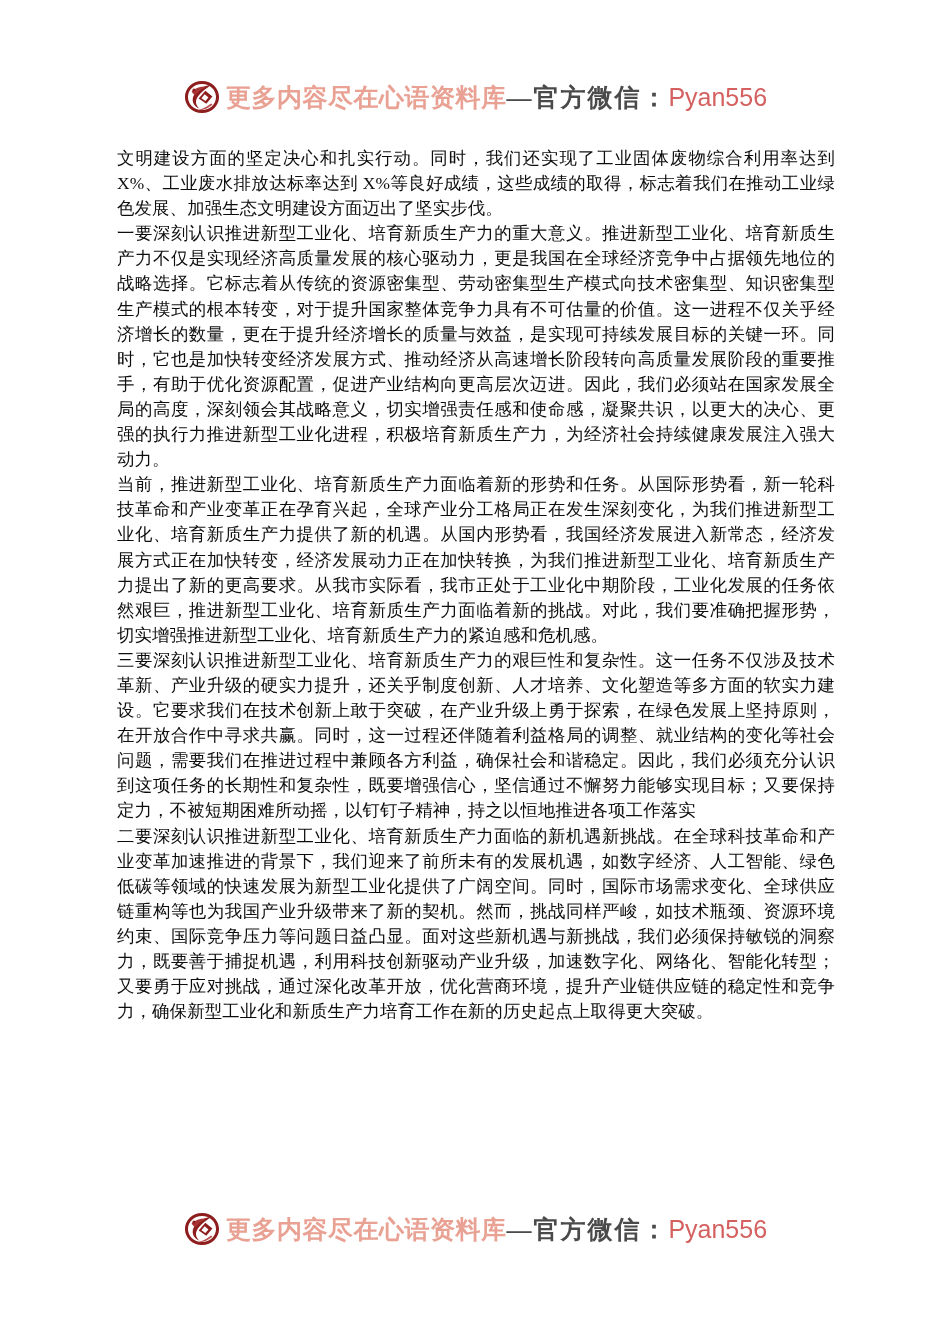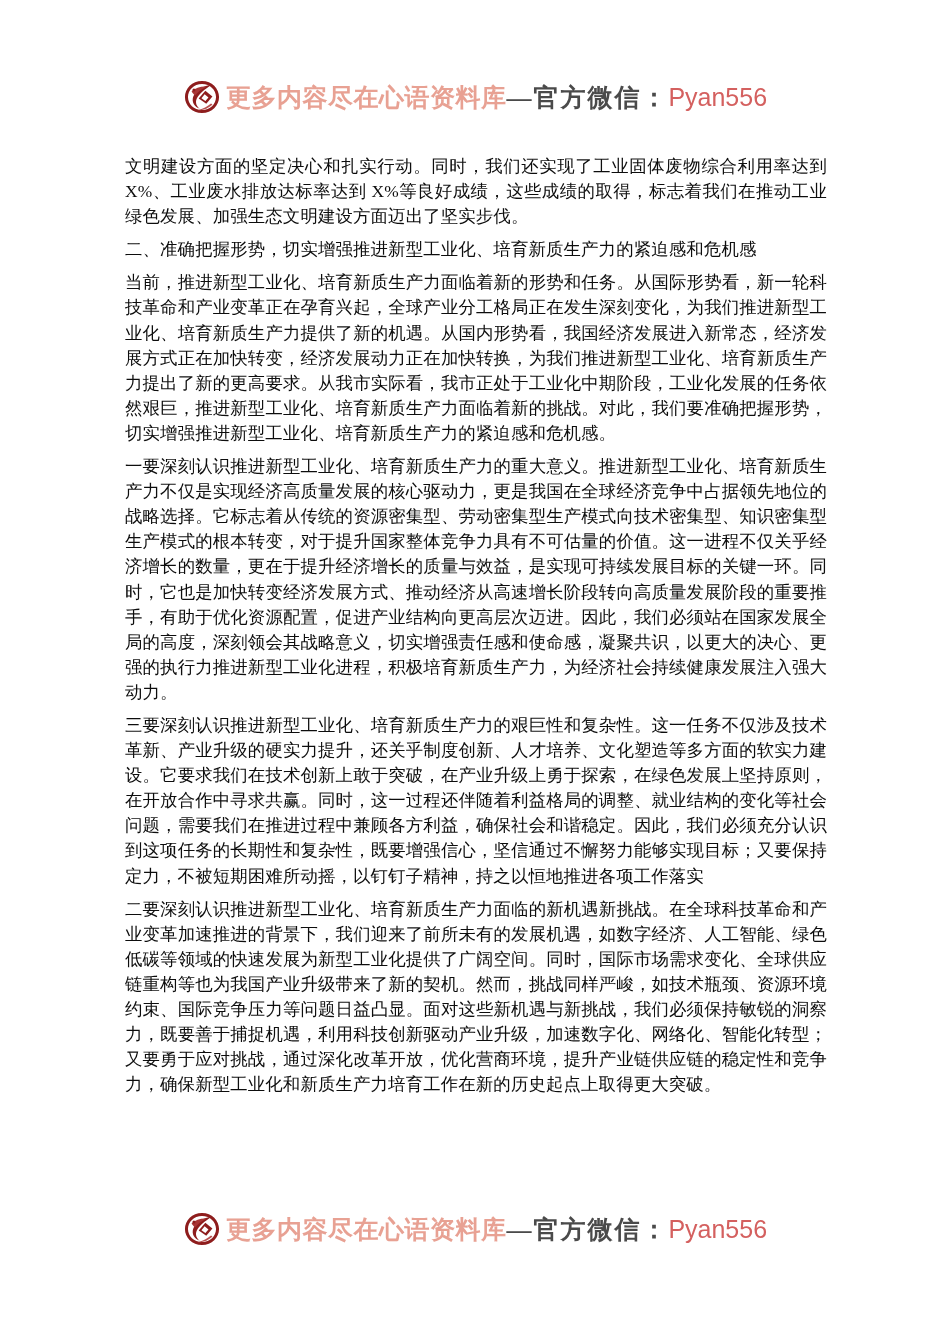--- a/index.html
+++ b/index.html
@@ -70,21 +70,21 @@
 
   
   .body-text {
     position: absolute;
     left: 117px;
     top: 146px;
     width: 718px;
   }
 
   .para {
-    margin: 8px;
+    margin: 0;
     padding: 0;
     font-size: 17.4px;
     line-height: 25.1px;
     text-align: justify;
     text-justify: inter-ideograph;
     color: #0d0d0d;
     font-family: "Liberation Serif", "DejaVu Serif", serif;
     letter-spacing: 0.15px;
     word-break: break-all;
   }
@@ -108,23 +108,22 @@
         <path d="M22.8 16.2 L 26.8 19.4 L 23.6 23.2 L 19.4 20.2 Z" fill="#ffffff"></path>
         <circle cx="11.5" cy="11.5" r="1.6" fill="#8e1d1d"></circle>
         <path d="M31 27 C 27 31 21 33.5 15.5 33 C 21 31.2 26 29 29.5 25.8 C 30.2 26.2 30.7 26.6 31 27 Z" fill="#b85050"></path>
       </g>
     </svg>
     <span class="wm-text"><span class="wm-part-a">更多内容尽在心语资料库</span><span class="wm-part-b">—官方微信：</span><span class="wm-part-c">Pyan556</span></span>
   </div>
 
   <div class="body-text">
     <p class="para">文明建设方面的坚定决心和扎实行动。同时，我们还实现了工业固体废物综合利用率达到X%、工业废水排放达标率达到 X%等良好成绩，这些成绩的取得，标志着我们在推动工业绿色发展、加强生态文明建设方面迈出了坚实步伐。</p>
-    <p class="para heading">二、准确把握形势，切实增强推进新型工业化、培育新质生产力的紧迫感和危机感</p>
+    <p class="para">一要深刻认识推进新型工业化、培育新质生产力的重大意义。推进新型工业化、培育新质生产力不仅是实现经济高质量发展的核心驱动力，更是我国在全球经济竞争中占据领先地位的战略选择。它标志着从传统的资源密集型、劳动密集型生产模式向技术密集型、知识密集型生产模式的根本转变，对于提升国家整体竞争力具有不可估量的价值。这一进程不仅关乎经济增长的数量，更在于提升经济增长的质量与效益，是实现可持续发展目标的关键一环。同时，它也是加快转变经济发展方式、推动经济从高速增长阶段转向高质量发展阶段的重要推手，有助于优化资源配置，促进产业结构向更高层次迈进。因此，我们必须站在国家发展全局的高度，深刻领会其战略意义，切实增强责任感和使命感，凝聚共识，以更大的决心、更强的执行力推进新型工业化进程，积极培育新质生产力，为经济社会持续健康发展注入强大动力。</p>
     <p class="para">当前，推进新型工业化、培育新质生产力面临着新的形势和任务。从国际形势看，新一轮科技革命和产业变革正在孕育兴起，全球产业分工格局正在发生深刻变化，为我们推进新型工业化、培育新质生产力提供了新的机遇。从国内形势看，我国经济发展进入新常态，经济发展方式正在加快转变，经济发展动力正在加快转换，为我们推进新型工业化、培育新质生产力提出了新的更高要求。从我市实际看，我市正处于工业化中期阶段，工业化发展的任务依然艰巨，推进新型工业化、培育新质生产力面临着新的挑战。对此，我们要准确把握形势，切实增强推进新型工业化、培育新质生产力的紧迫感和危机感。</p>
-    <p class="para">一要深刻认识推进新型工业化、培育新质生产力的重大意义。推进新型工业化、培育新质生产力不仅是实现经济高质量发展的核心驱动力，更是我国在全球经济竞争中占据领先地位的战略选择。它标志着从传统的资源密集型、劳动密集型生产模式向技术密集型、知识密集型生产模式的根本转变，对于提升国家整体竞争力具有不可估量的价值。这一进程不仅关乎经济增长的数量，更在于提升经济增长的质量与效益，是实现可持续发展目标的关键一环。同时，它也是加快转变经济发展方式、推动经济从高速增长阶段转向高质量发展阶段的重要推手，有助于优化资源配置，促进产业结构向更高层次迈进。因此，我们必须站在国家发展全局的高度，深刻领会其战略意义，切实增强责任感和使命感，凝聚共识，以更大的决心、更强的执行力推进新型工业化进程，积极培育新质生产力，为经济社会持续健康发展注入强大动力。</p>
     <p class="para">三要深刻认识推进新型工业化、培育新质生产力的艰巨性和复杂性。这一任务不仅涉及技术革新、产业升级的硬实力提升，还关乎制度创新、人才培养、文化塑造等多方面的软实力建设。它要求我们在技术创新上敢于突破，在产业升级上勇于探索，在绿色发展上坚持原则，在开放合作中寻求共赢。同时，这一过程还伴随着利益格局的调整、就业结构的变化等社会问题，需要我们在推进过程中兼顾各方利益，确保社会和谐稳定。因此，我们必须充分认识到这项任务的长期性和复杂性，既要增强信心，坚信通过不懈努力能够实现目标；又要保持定力，不被短期困难所动摇，以钉钉子精神，持之以恒地推进各项工作落实</p>
     <p class="para">二要深刻认识推进新型工业化、培育新质生产力面临的新机遇新挑战。在全球科技革命和产业变革加速推进的背景下，我们迎来了前所未有的发展机遇，如数字经济、人工智能、绿色低碳等领域的快速发展为新型工业化提供了广阔空间。同时，国际市场需求变化、全球供应链重构等也为我国产业升级带来了新的契机。然而，挑战同样严峻，如技术瓶颈、资源环境约束、国际竞争压力等问题日益凸显。面对这些新机遇与新挑战，我们必须保持敏锐的洞察力，既要善于捕捉机遇，利用科技创新驱动产业升级，加速数字化、网络化、智能化转型；又要勇于应对挑战，通过深化改革开放，优化营商环境，提升产业链供应链的稳定性和竞争力，确保新型工业化和新质生产力培育工作在新的历史起点上取得更大突破。</p>
   </div>
 
   <div class="watermark watermark-bottom">
     <svg class="wm-logo" viewBox="0 0 40 38">
       <g>
         <path d="M20 2 C 9.5 2 2 10 2 19 C 2 28 9.5 36 20 36 C 30.5 36 38 28 38 19 C 38 10 30.5 2 20 2 Z M20 5.2 C 28.6 5.2 34.8 11.6 34.8 19 C 34.8 26.4 28.6 32.8 20 32.8 C 11.4 32.8 5.2 26.4 5.2 19 C 5.2 11.6 11.4 5.2 20 5.2 Z" fill="#8e1d1d"></path>
         <path d="M30 6 C 22 7 14 11 11 18 C 8.5 24 12 30 18 31.5 C 14 28.8 12.6 24.5 14.5 20.5 C 17 15.2 23 11 30 6 Z" fill="#8e1d1d"></path>
         <path d="M9 13 C 13 9.5 19 7.5 25 8 C 20 10.5 15.5 13.8 12.6 17.5 C 11.2 16.2 9.8 14.7 9 13 Z" fill="#a83535"></path>

